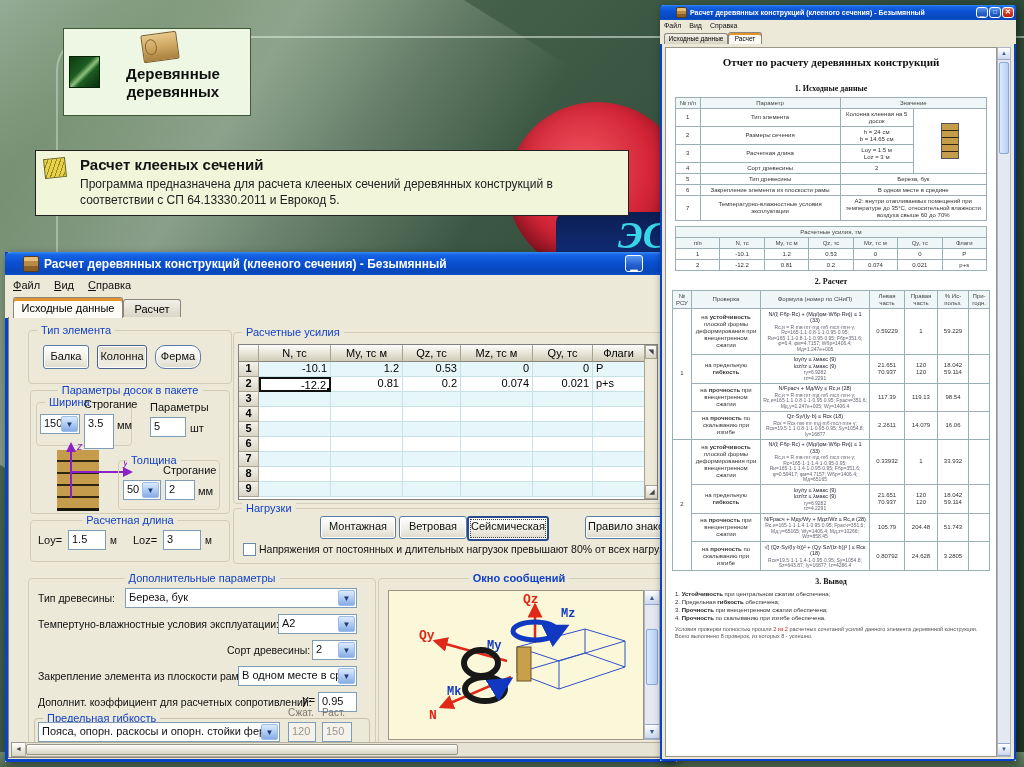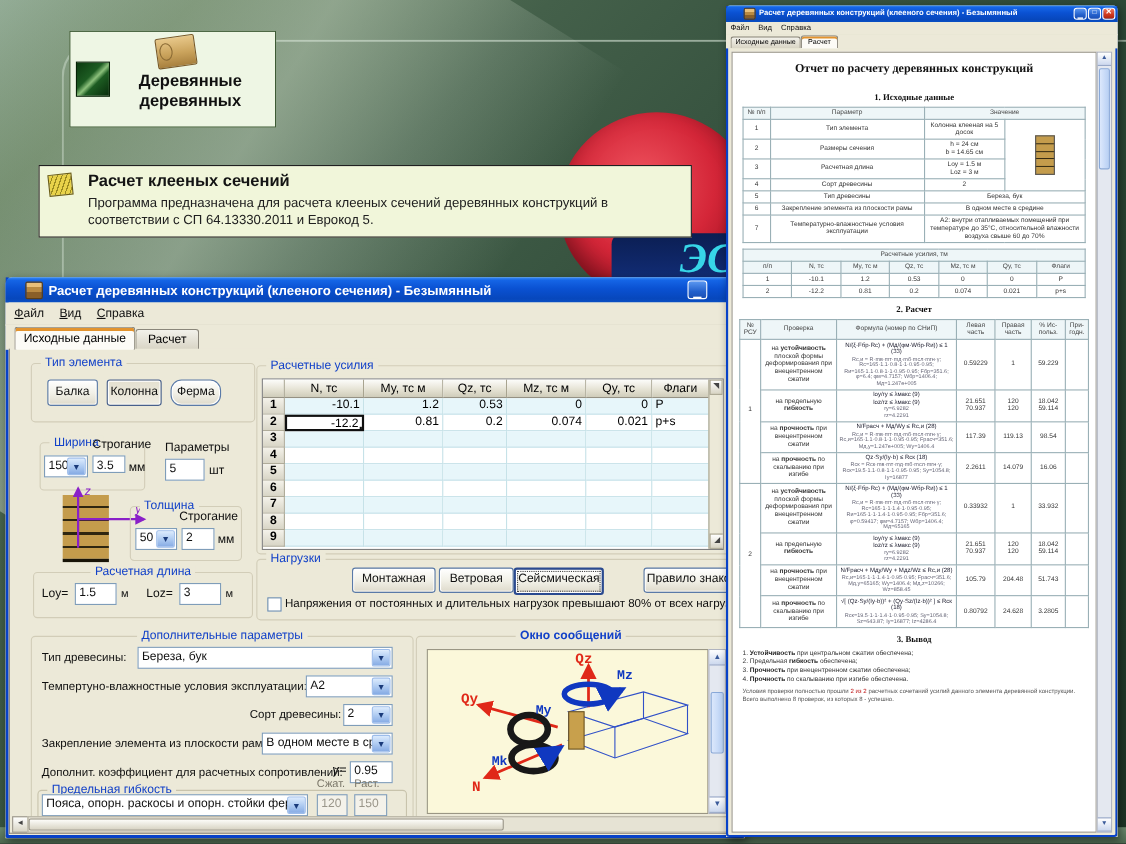--- a/index.html
+++ b/index.html
@@ -159,29 +159,32 @@
     </div>
     <div class="page" style="left:3px;top:65px;right:3px;bottom:4px;"></div>
 
     <div class="grp" style="left:23px;top:78px;width:202px;height:52px;">
       <span class="gt">Тип элемента</span>
     </div>
     <div class="xbtn" style="left:38px;top:93px;width:44px;height:22px;line-height:20px;">Балка</div>
     <div class="xbtn pressed" style="left:92px;top:93px;width:48px;height:22px;line-height:20px;">Колонна</div>
     <div class="xbtn" style="left:150px;top:93px;width:44px;height:22px;line-height:20px;border-radius:10px;">Ферма</div>
 
+    <div class="grp" style="left:25px;top:138px;width:198px;height:122px;">
+      <span class="gt center">Параметры досок в пакете</span>
+    </div>
     <div class="grp" style="left:31px;top:150px;width:94px;height:42px;">
       <span class="gt">Ширина</span>
     </div>
     <span class="lbl" style="left:79px;top:146px;">Строгание</span>
     <div class="xsel" style="left:35px;top:162px;width:40px;height:20px;">
       <span class="v">150</span>
         <span class="b">▼</span>
     </div>
-    <div class="xfield" style="left:79px;top:162px;width:30px;height:16px;">3.5</div>
+    <div class="xfield" style="left:79px;top:162px;width:30px;height:35px;">3.5</div>
     <span class="lbl" style="left:112px;top:167px;">мм</span>
     <span class="lbl" style="left:145px;top:149px;">Параметры</span>
     <div class="xfield" style="left:145px;top:165px;width:36px;height:20px;">5</div>
     <span class="lbl" style="left:185px;top:170px;">шт</span>
 
     <div class="woodstack" style="left:52px;top:198px;width:42px;height:58px;"></div>
     <svg style="position:absolute;left:44px;top:186px;width:92px;height:76px;">
       <defs>
           <marker id="pa" markerWidth="6" markerHeight="6" refX="4" refY="2.5" orient="auto">
             <path d="M0,0 L5,2.5 L0,5 z" fill="#8a20c8"></path>

